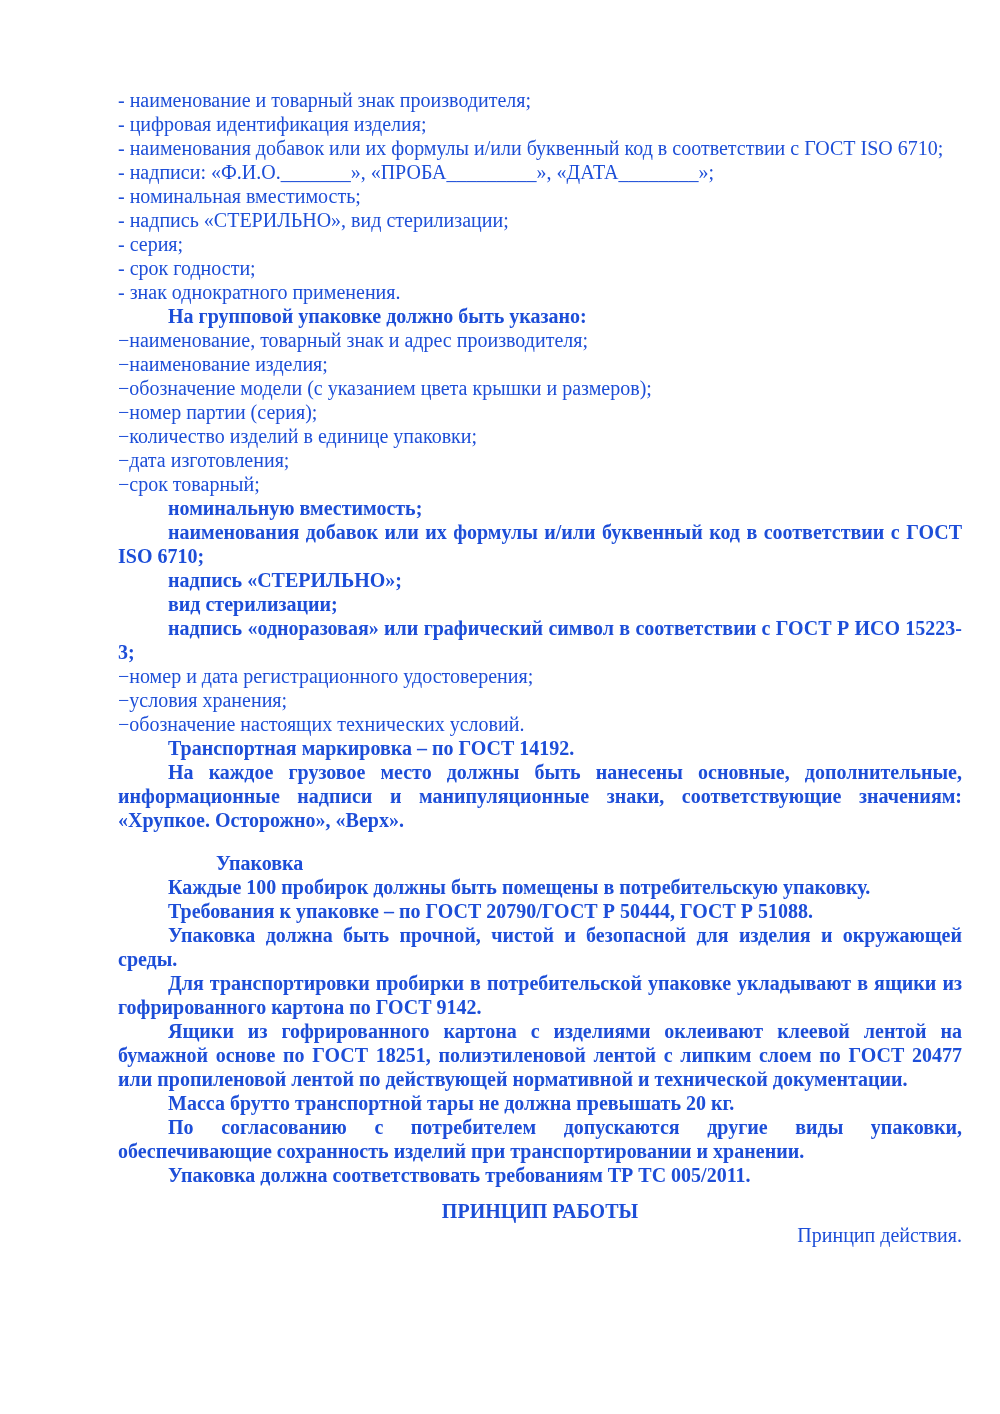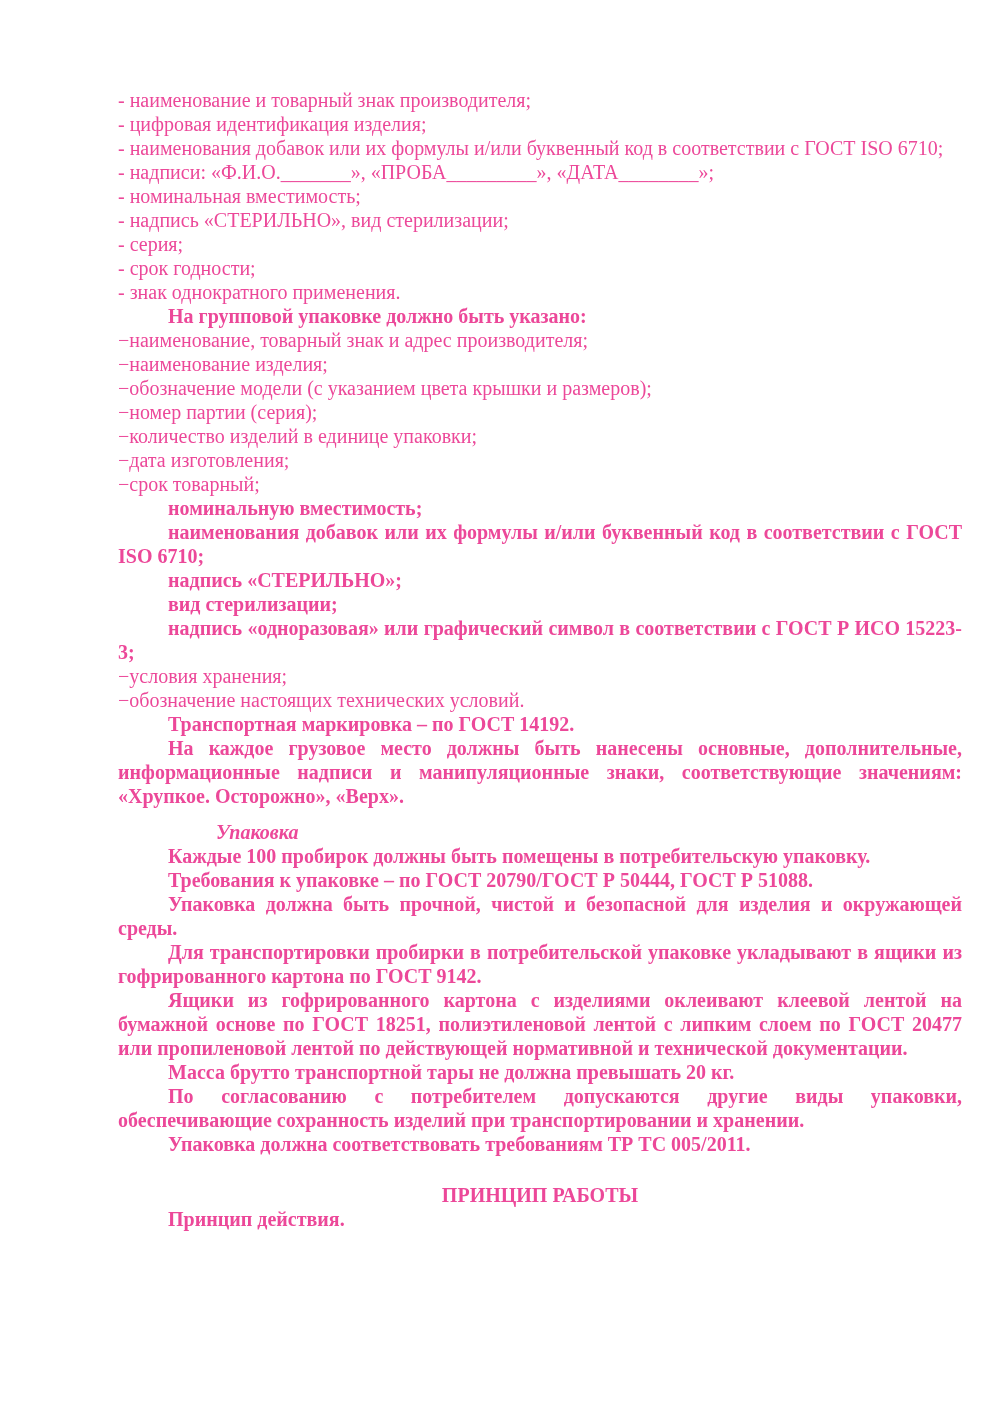--- a/index.html
+++ b/index.html
@@ -23,39 +23,38 @@
     margin: 0;
     line-height: 24px;
     text-align: justify;
   }
   .t-plain { text-indent: 0; }
   .t-indent { text-indent: 50px; font-weight: bold; }
   .t-heading {
     font-weight: bold;
     text-indent: 98px;
     text-align: left;
-    margin-top: 12px;
-    font-style: italic;
+    margin-top: 19px;
   }
   .t-center {
     font-weight: bold;
     text-align: center;
     text-indent: 0;
-    margin-top: 27px;
+    margin-top: 12px;
   }
   .t-indent-bold {
-    font-weight: bold;
+    font-weight: normal;
     text-indent: 50px;
-    text-align: left;
+    text-align: right;
   }
 </style>
 </head>
 <body>
 
-<div class="page" style="background: rgb(255, 255, 255); color: #ec4899;">
+<div class="page" style="background: rgb(255, 255, 255); color: #1d4ed8;">
     <p class="blk t-plain">- наименование и товарный знак производителя;</p>
     <p class="blk t-plain">- цифровая идентификация изделия;</p>
     <p class="blk t-plain">- наименования добавок или их формулы и/или буквенный код в соответствии с ГОСТ ISO 6710;</p>
     <p class="blk t-plain">- надписи: «Ф.И.О._______», «ПРОБА_________», «ДАТА________»;</p>
     <p class="blk t-plain">- номинальная вместимость;</p>
     <p class="blk t-plain">- надпись «СТЕРИЛЬНО», вид стерилизации;</p>
     <p class="blk t-plain">- серия;</p>
     <p class="blk t-plain">- срок годности;</p>
     <p class="blk t-plain">- знак однократного применения.</p>
     <p class="blk t-indent">На групповой упаковке должно быть указано:</p>
@@ -64,20 +63,21 @@
     <p class="blk t-plain">−обозначение модели (с указанием цвета крышки и размеров);</p>
     <p class="blk t-plain">−номер партии (серия);</p>
     <p class="blk t-plain">−количество изделий в единице упаковки;</p>
     <p class="blk t-plain">−дата изготовления;</p>
     <p class="blk t-plain">−срок товарный;</p>
     <p class="blk t-indent">номинальную вместимость;</p>
     <p class="blk t-indent">наименования добавок или их формулы и/или буквенный код в соответствии с ГОСТ ISO 6710;</p>
     <p class="blk t-indent">надпись «СТЕРИЛЬНО»;</p>
     <p class="blk t-indent">вид стерилизации;</p>
     <p class="blk t-indent">надпись «одноразовая» или графический символ в соответствии с ГОСТ Р ИСО 15223-3;</p>
+    <p class="blk t-plain">−номер и дата регистрационного удостоверения;</p>
     <p class="blk t-plain">−условия хранения;</p>
     <p class="blk t-plain">−обозначение настоящих технических условий.</p>
     <p class="blk t-indent">Транспортная маркировка – по ГОСТ 14192.</p>
     <p class="blk t-indent">На каждое грузовое место должны быть нанесены основные, дополнительные, информационные надписи и манипуляционные знаки, соответствующие значениям: «Хрупкое. Осторожно», «Верх».</p>
     <p class="blk t-heading">Упаковка</p>
     <p class="blk t-indent">Каждые 100 пробирок должны быть помещены в потребительскую упаковку.</p>
     <p class="blk t-indent">Требования к упаковке – по ГОСТ 20790/ГОСТ Р 50444, ГОСТ Р 51088.</p>
     <p class="blk t-indent">Упаковка должна быть прочной, чистой и безопасной для изделия и окружающей среды.</p>
     <p class="blk t-indent">Для транспортировки пробирки в потребительской упаковке укладывают в ящики из гофрированного картона по ГОСТ 9142.</p>
     <p class="blk t-indent">Ящики из гофрированного картона с изделиями оклеивают клеевой лентой на бумажной основе по ГОСТ 18251, полиэтиленовой лентой с липким слоем по ГОСТ 20477 или пропиленовой лентой по действующей нормативной и технической документации.</p>

